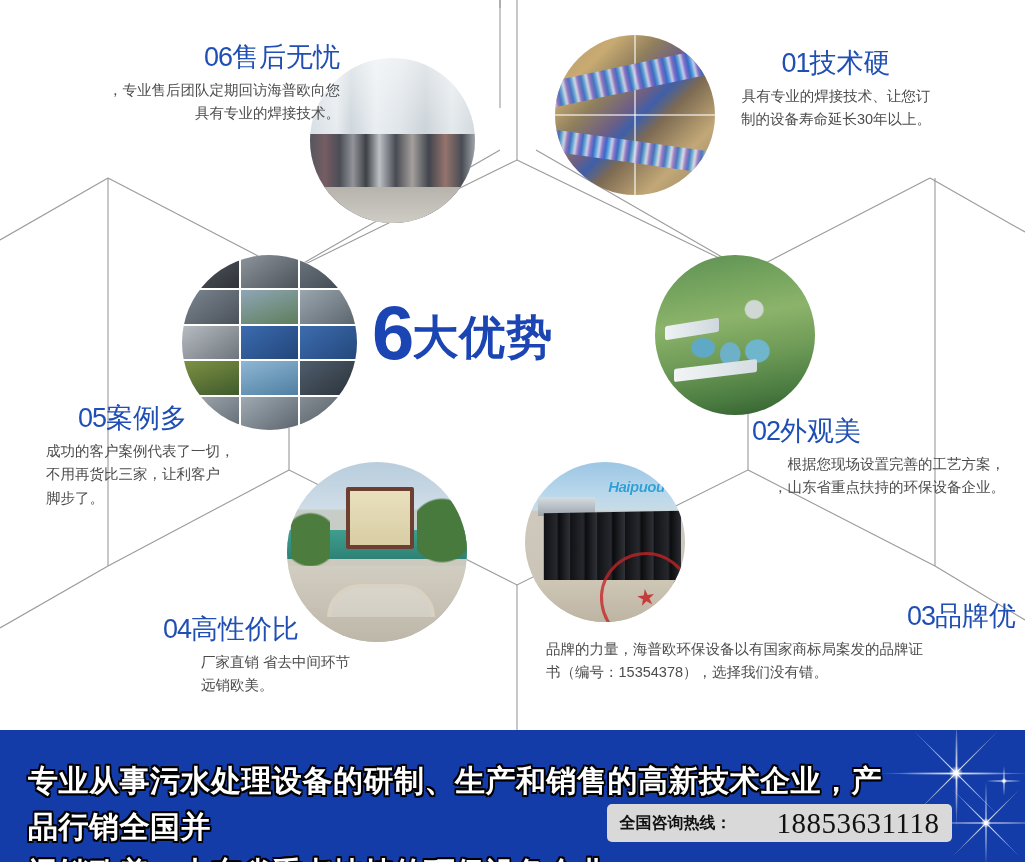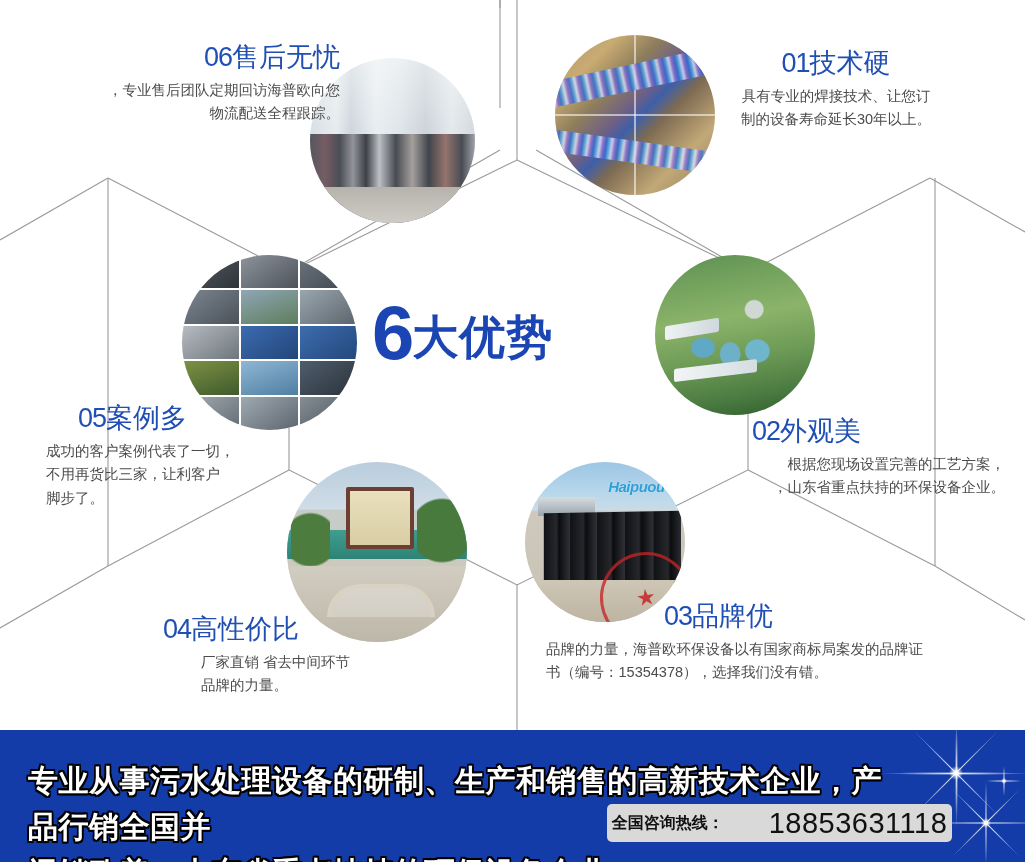--- a/index.html
+++ b/index.html
@@ -314,21 +314,21 @@
     left: 607px;
     top: 804px;
     width: 345px;
     height: 38px;
     background: #d9d9d9;
     border-radius: 5px;
     display: flex;
     align-items: center;
     justify-content: center;
     color: #111111;
-    font-family: Liberation Sans, sans-serif;
+    font-family: Liberation Serif, serif;
     gap: 43px;
   }
   #hotline-pill .label { font-size: 16px; font-weight: bold; }
   #hotline-pill .number { font-size: 29px; letter-spacing: .5px; margin-left: 2px; }
 </style>
 </head>
 <body>
 
 <div id="page">
 
@@ -401,21 +401,21 @@
       <i style="background:linear-gradient(145deg,#848d95,#495057)"></i>
     </div>
   </div>
 
   <div class="feature align-right" style="left:20px; top:44px; width:320px;">
     <div class="f-title">
       <span class="num">06</span><span>售后无忧</span>
     </div>
     <div class="f-desc">
       <div>，专业售后团队定期回访海普欧向您</div>
-      <div>物流配送全程跟踪。</div>
+      <div>具有专业的焊接技术。</div>
     </div>
   </div>
 
   <div class="feature align-left" style="left:676px; top:50px; width:320px;text-align:center;">
     <div class="f-title">
       <span class="num">01</span><span>技术硬</span>
     </div>
     <div class="f-desc">
       <div>具有专业的焊接技术、让您订</div>
       <div>制的设备寿命延长30年以上。</div>
@@ -426,36 +426,36 @@
     <div class="f-title" style="text-align:left; margin-left:122px;">
       <span class="num">02</span><span>外观美</span>
     </div>
     <div class="f-desc">
       <div>根据您现场设置完善的工艺方案，</div>
       <div>，山东省重点扶持的环保设备企业。</div>
     </div>
   </div>
 
   <div class="feature align-left" style="left:546px; top:603px; width:470px;">
-    <div class="f-title" style="margin-left:118px;">
+    <div class="f-title" style="margin-left:92px;text-align:right;">
       <span class="num">03</span><span>品牌优</span>
     </div>
     <div class="f-desc">
       <div>品牌的力量，海普欧环保设备以有国家商标局案发的品牌证</div>
       <div>书（编号：15354378），选择我们没有错。</div>
     </div>
   </div>
 
   <div class="feature align-left" style="left:163px; top:616px; width:330px;">
     <div class="f-title">
       <span class="num">04</span><span>高性价比</span>
     </div>
     <div class="f-desc" style="margin-left:38px;">
       <div>厂家直销 省去中间环节</div>
-      <div>品牌的力量。</div>
+      <div>远销欧美。</div>
     </div>
   </div>
 
   <div class="feature align-left" style="left:78px; top:405px; width:330px;">
     <div class="f-title">
       <span class="num">05</span><span>案例多</span>
     </div>
     <div class="f-desc" style="margin-left:-32px;">
       <div>成功的客户案例代表了一切，</div>
       <div>不用再货比三家，让利客户</div>

